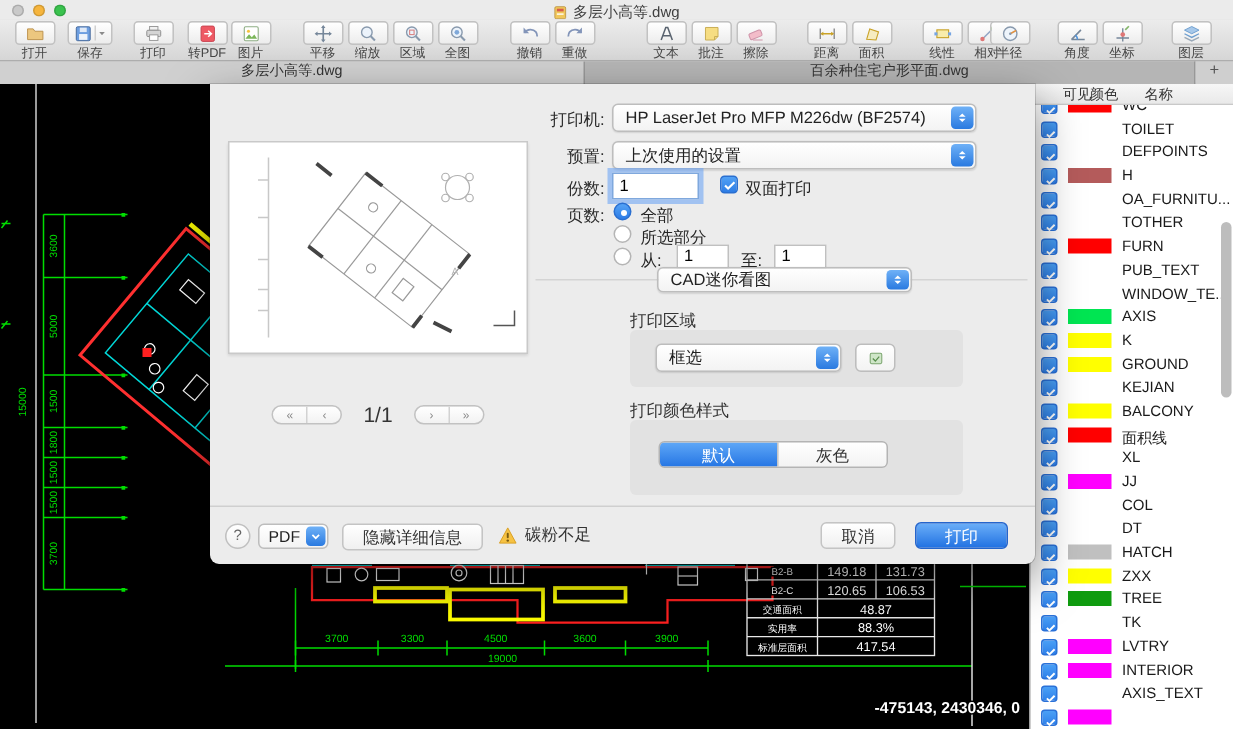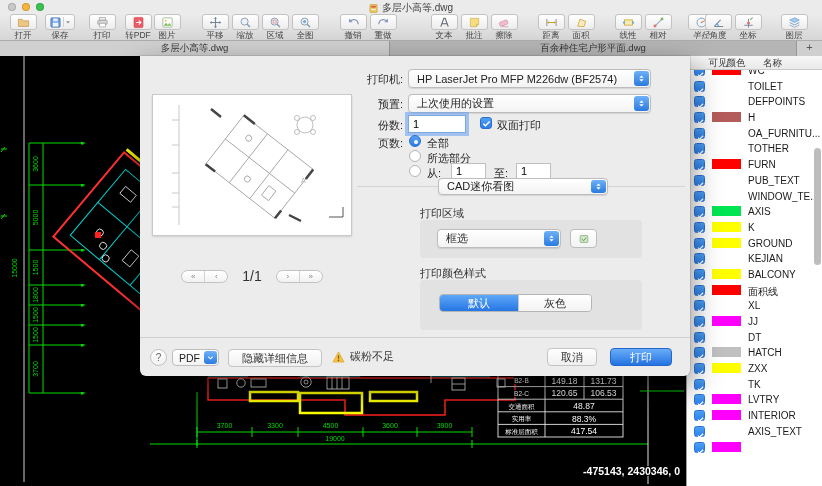--- a/index.html
+++ b/index.html
@@ -274,21 +274,21 @@
       <div class="titem" style="left: 643px;">
         <span class="tico">
           <svg viewBox="0 0 14 14" width="13" height="13">
             <path d="M3.2 10.8l7.6-7.6" stroke="#92a5c4" stroke-width="1.1"></path>
             <circle cx="3.2" cy="10.8" r="1.6" fill="#de7676"></circle>
             <circle cx="10.8" cy="3.2" r="1.6" fill="#84b66a"></circle>
           </svg>
         </span>
         <span class="tlabel">相对</span>
       </div>
-      <div class="titem" style="left: 686px; font-style: italic;">
+      <div class="titem" style="left: 658px;">
         <span class="tico">
           <svg viewBox="0 0 14 14" width="13" height="13">
             <circle cx="7" cy="7" r="4.8" fill="#eef4fb" stroke="#8899ad" stroke-width="1"></circle>
             <path d="M7 7l4.2-2.3" stroke="#df9243" stroke-width="1.1"></path>
             <circle cx="7" cy="7" r="0.9" fill="#8899ad"></circle>
           </svg>
         </span>
         <span class="tlabel">半径</span>
       </div>
       <div class="titem" style="left: 703px;">
@@ -551,35 +551,48 @@
               <span class="lcb"><svg viewBox="0 0 14 14" width="9" height="9" style="margin:1px">
                   <path d="M3 7.2l2.6 2.6L11 4.4" stroke="#fff" stroke-width="2" fill="none"></path>
                 </svg></span>
               <span class="lsw" style="background:#ff00ff"></span>
               <span class="lname">JJ</span>
             </div>
             <div class="lrow">
               <span class="lcb"><svg viewBox="0 0 14 14" width="9" height="9" style="margin:1px">
                   <path d="M3 7.2l2.6 2.6L11 4.4" stroke="#fff" stroke-width="2" fill="none"></path>
                 </svg></span>
+              <span class="lname">COL</span>
+            </div>
+            <div class="lrow">
+              <span class="lcb"><svg viewBox="0 0 14 14" width="9" height="9" style="margin:1px">
+                  <path d="M3 7.2l2.6 2.6L11 4.4" stroke="#fff" stroke-width="2" fill="none"></path>
+                </svg></span>
               <span class="lname">DT</span>
             </div>
             <div class="lrow">
               <span class="lcb"><svg viewBox="0 0 14 14" width="9" height="9" style="margin:1px">
                   <path d="M3 7.2l2.6 2.6L11 4.4" stroke="#fff" stroke-width="2" fill="none"></path>
                 </svg></span>
               <span class="lsw" style="background:#c0c0c0"></span>
               <span class="lname">HATCH</span>
             </div>
             <div class="lrow">
               <span class="lcb"><svg viewBox="0 0 14 14" width="9" height="9" style="margin:1px">
                   <path d="M3 7.2l2.6 2.6L11 4.4" stroke="#fff" stroke-width="2" fill="none"></path>
                 </svg></span>
               <span class="lsw" style="background:#ffff00"></span>
               <span class="lname">ZXX</span>
+            </div>
+            <div class="lrow">
+              <span class="lcb"><svg viewBox="0 0 14 14" width="9" height="9" style="margin:1px">
+                  <path d="M3 7.2l2.6 2.6L11 4.4" stroke="#fff" stroke-width="2" fill="none"></path>
+                </svg></span>
+              <span class="lsw" style="background:#0f9b0f"></span>
+              <span class="lname">TREE</span>
             </div>
             <div class="lrow">
               <span class="lcb"><svg viewBox="0 0 14 14" width="9" height="9" style="margin:1px">
                   <path d="M3 7.2l2.6 2.6L11 4.4" stroke="#fff" stroke-width="2" fill="none"></path>
                 </svg></span>
               <span class="lname">TK</span>
             </div>
             <div class="lrow">
               <span class="lcb"><svg viewBox="0 0 14 14" width="9" height="9" style="margin:1px">
                   <path d="M3 7.2l2.6 2.6L11 4.4" stroke="#fff" stroke-width="2" fill="none"></path>

